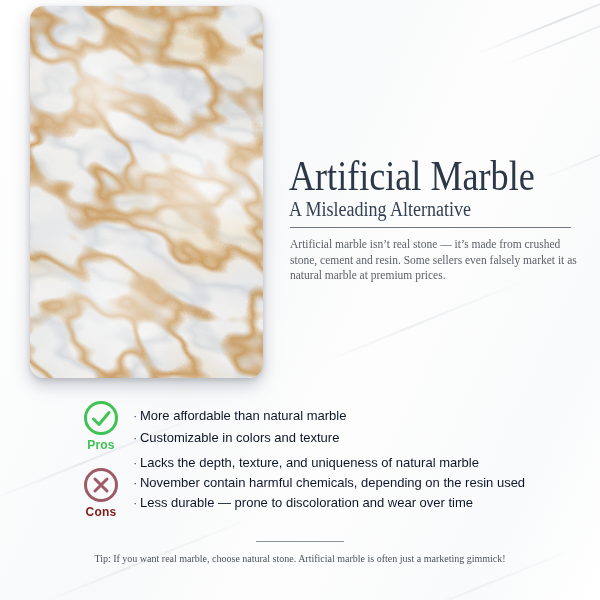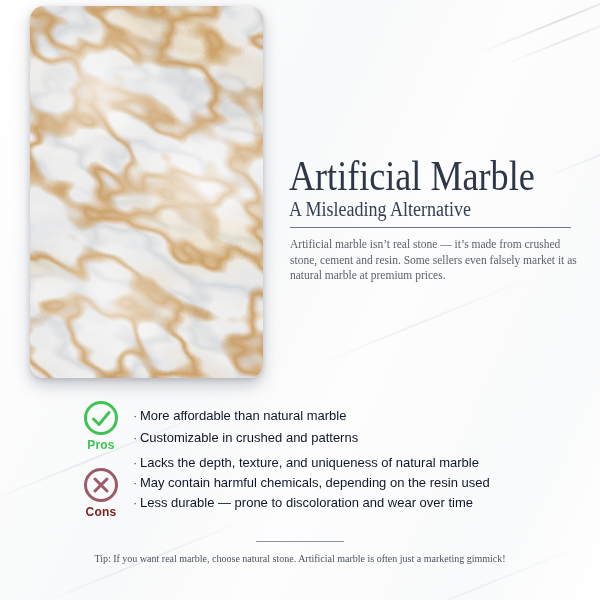--- a/index.html
+++ b/index.html
@@ -150,32 +150,32 @@
 
   <div class="icon-col pros-col">
     <svg width="36" height="36" viewBox="0 0 36 36" aria-hidden="true">
       <circle cx="18" cy="18" r="15.5" fill="none" stroke="#3fc352" stroke-width="3"></circle>
       <path d="M10.5 19 L16 24.5 L26 12.5" fill="none" stroke="#3fc352" stroke-width="3" stroke-linecap="round" stroke-linejoin="round"></path>
     </svg>
     <span class="icon-label pros-label">Pros</span>
   </div>
   <ul class="bullets pros-list">
     <li>More affordable than natural marble</li>
-    <li>Customizable in crushed and patterns</li>
+    <li>Customizable in colors and texture</li>
   </ul>
 
   <div class="icon-col cons-col">
     <svg width="36" height="36" viewBox="0 0 36 36" aria-hidden="true">
       <circle cx="18" cy="18" r="15.5" fill="none" stroke="#9c5b66" stroke-width="3"></circle>
       <path d="M12 12 L24 24 M24 12 L12 24" fill="none" stroke="#9c5b66" stroke-width="3" stroke-linecap="round"></path>
     </svg>
     <span class="icon-label cons-label">Cons</span>
   </div>
   <ul class="bullets cons-list">
     <li>Lacks the depth, texture, and uniqueness of natural marble</li>
-    <li>May contain harmful chemicals, depending on the resin used</li>
+    <li>November contain harmful chemicals, depending on the resin used</li>
     <li>Less durable — prone to discoloration and wear over time</li>
   </ul>
 
   <div class="tip-divider"></div>
   <p class="tip">Tip: If you want real marble, choose natural stone. Artificial marble is often just a marketing gimmick!</p>
 
 </div>
 
 </body></html>

